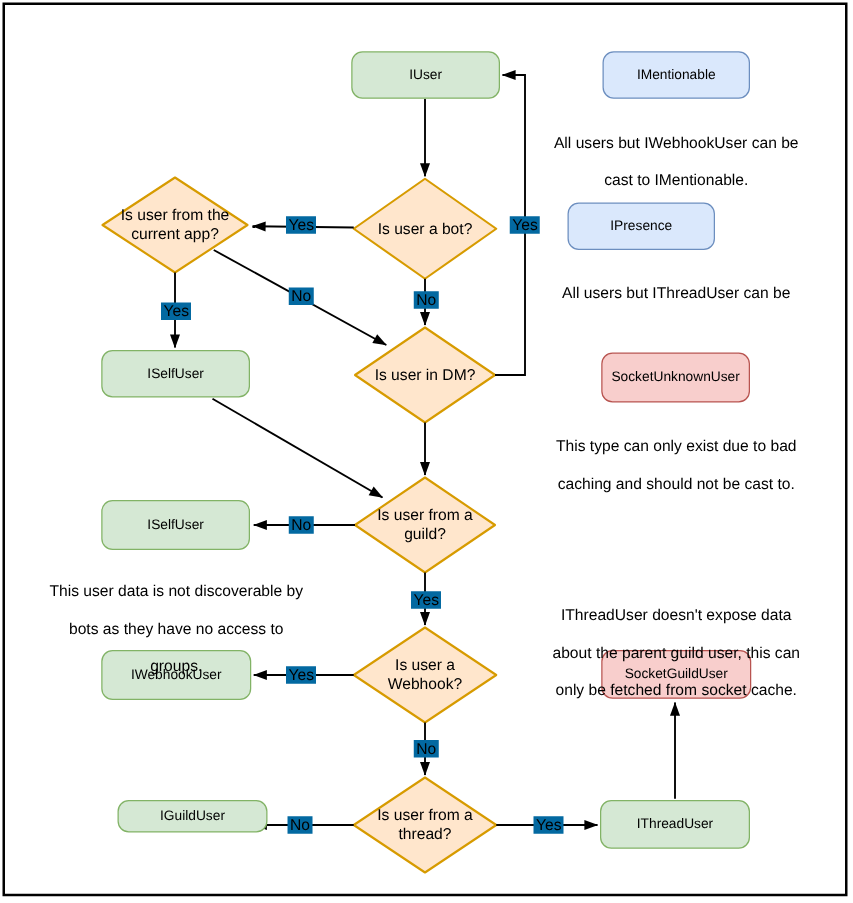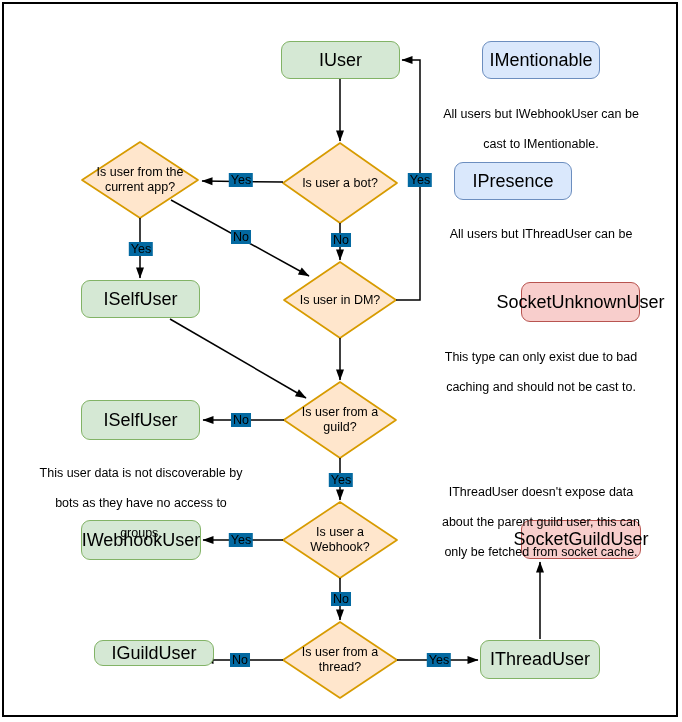--- a/index.html
+++ b/index.html
@@ -13,25 +13,25 @@
   }
   svg.edges-layer { position:absolute; left:0; top:0; width:682px; height:722px; }
   .edge { fill:none; stroke:var(--edge-color,#000); stroke-width:1.5; }
   .diamond {
     fill:var(--decision-fill,#ffe6cc); stroke:var(--decision-border,#d79b00);
     stroke-width:1.7; stroke-linejoin:round;
   }
   .node {
     position:absolute; box-sizing:border-box; border-radius:9px;
     display:flex; align-items:center; justify-content:center;
-    font-size:18px; line-height:1.15; text-align:center;
+    font-size:11px; line-height:1.15; text-align:center;
   }
   .node.green { background:var(--class-fill,#d5e8d4); border:1.6px solid var(--class-border,#82b366); }
   .node.blue  { background:var(--interface-fill,#dae8fc); border:1.6px solid var(--interface-border,#6c8ebf); }
-  .node.red   { background:var(--warning-fill,#f8cecc); border:1.6px solid var(--warning-border,#b85450);margin-left:40px; }
+  .node.red   { background:var(--warning-fill,#f8cecc); border:1.6px solid var(--warning-border,#b85450); }
   .dlabel {
     position:absolute; display:flex; align-items:center; justify-content:center;
     text-align:center; font-size:12.5px; line-height:1.18;
   }
   .dlabel > span { display:inline-block; }
   .elabel {
     position:absolute; transform:translate(-50%,-50%);
     background:#0369a1; padding:0 2px; font-size:12.5px; white-space:nowrap;
   }
   .note { position:absolute; text-align:center; font-size:12.5px; line-height:14px; }

